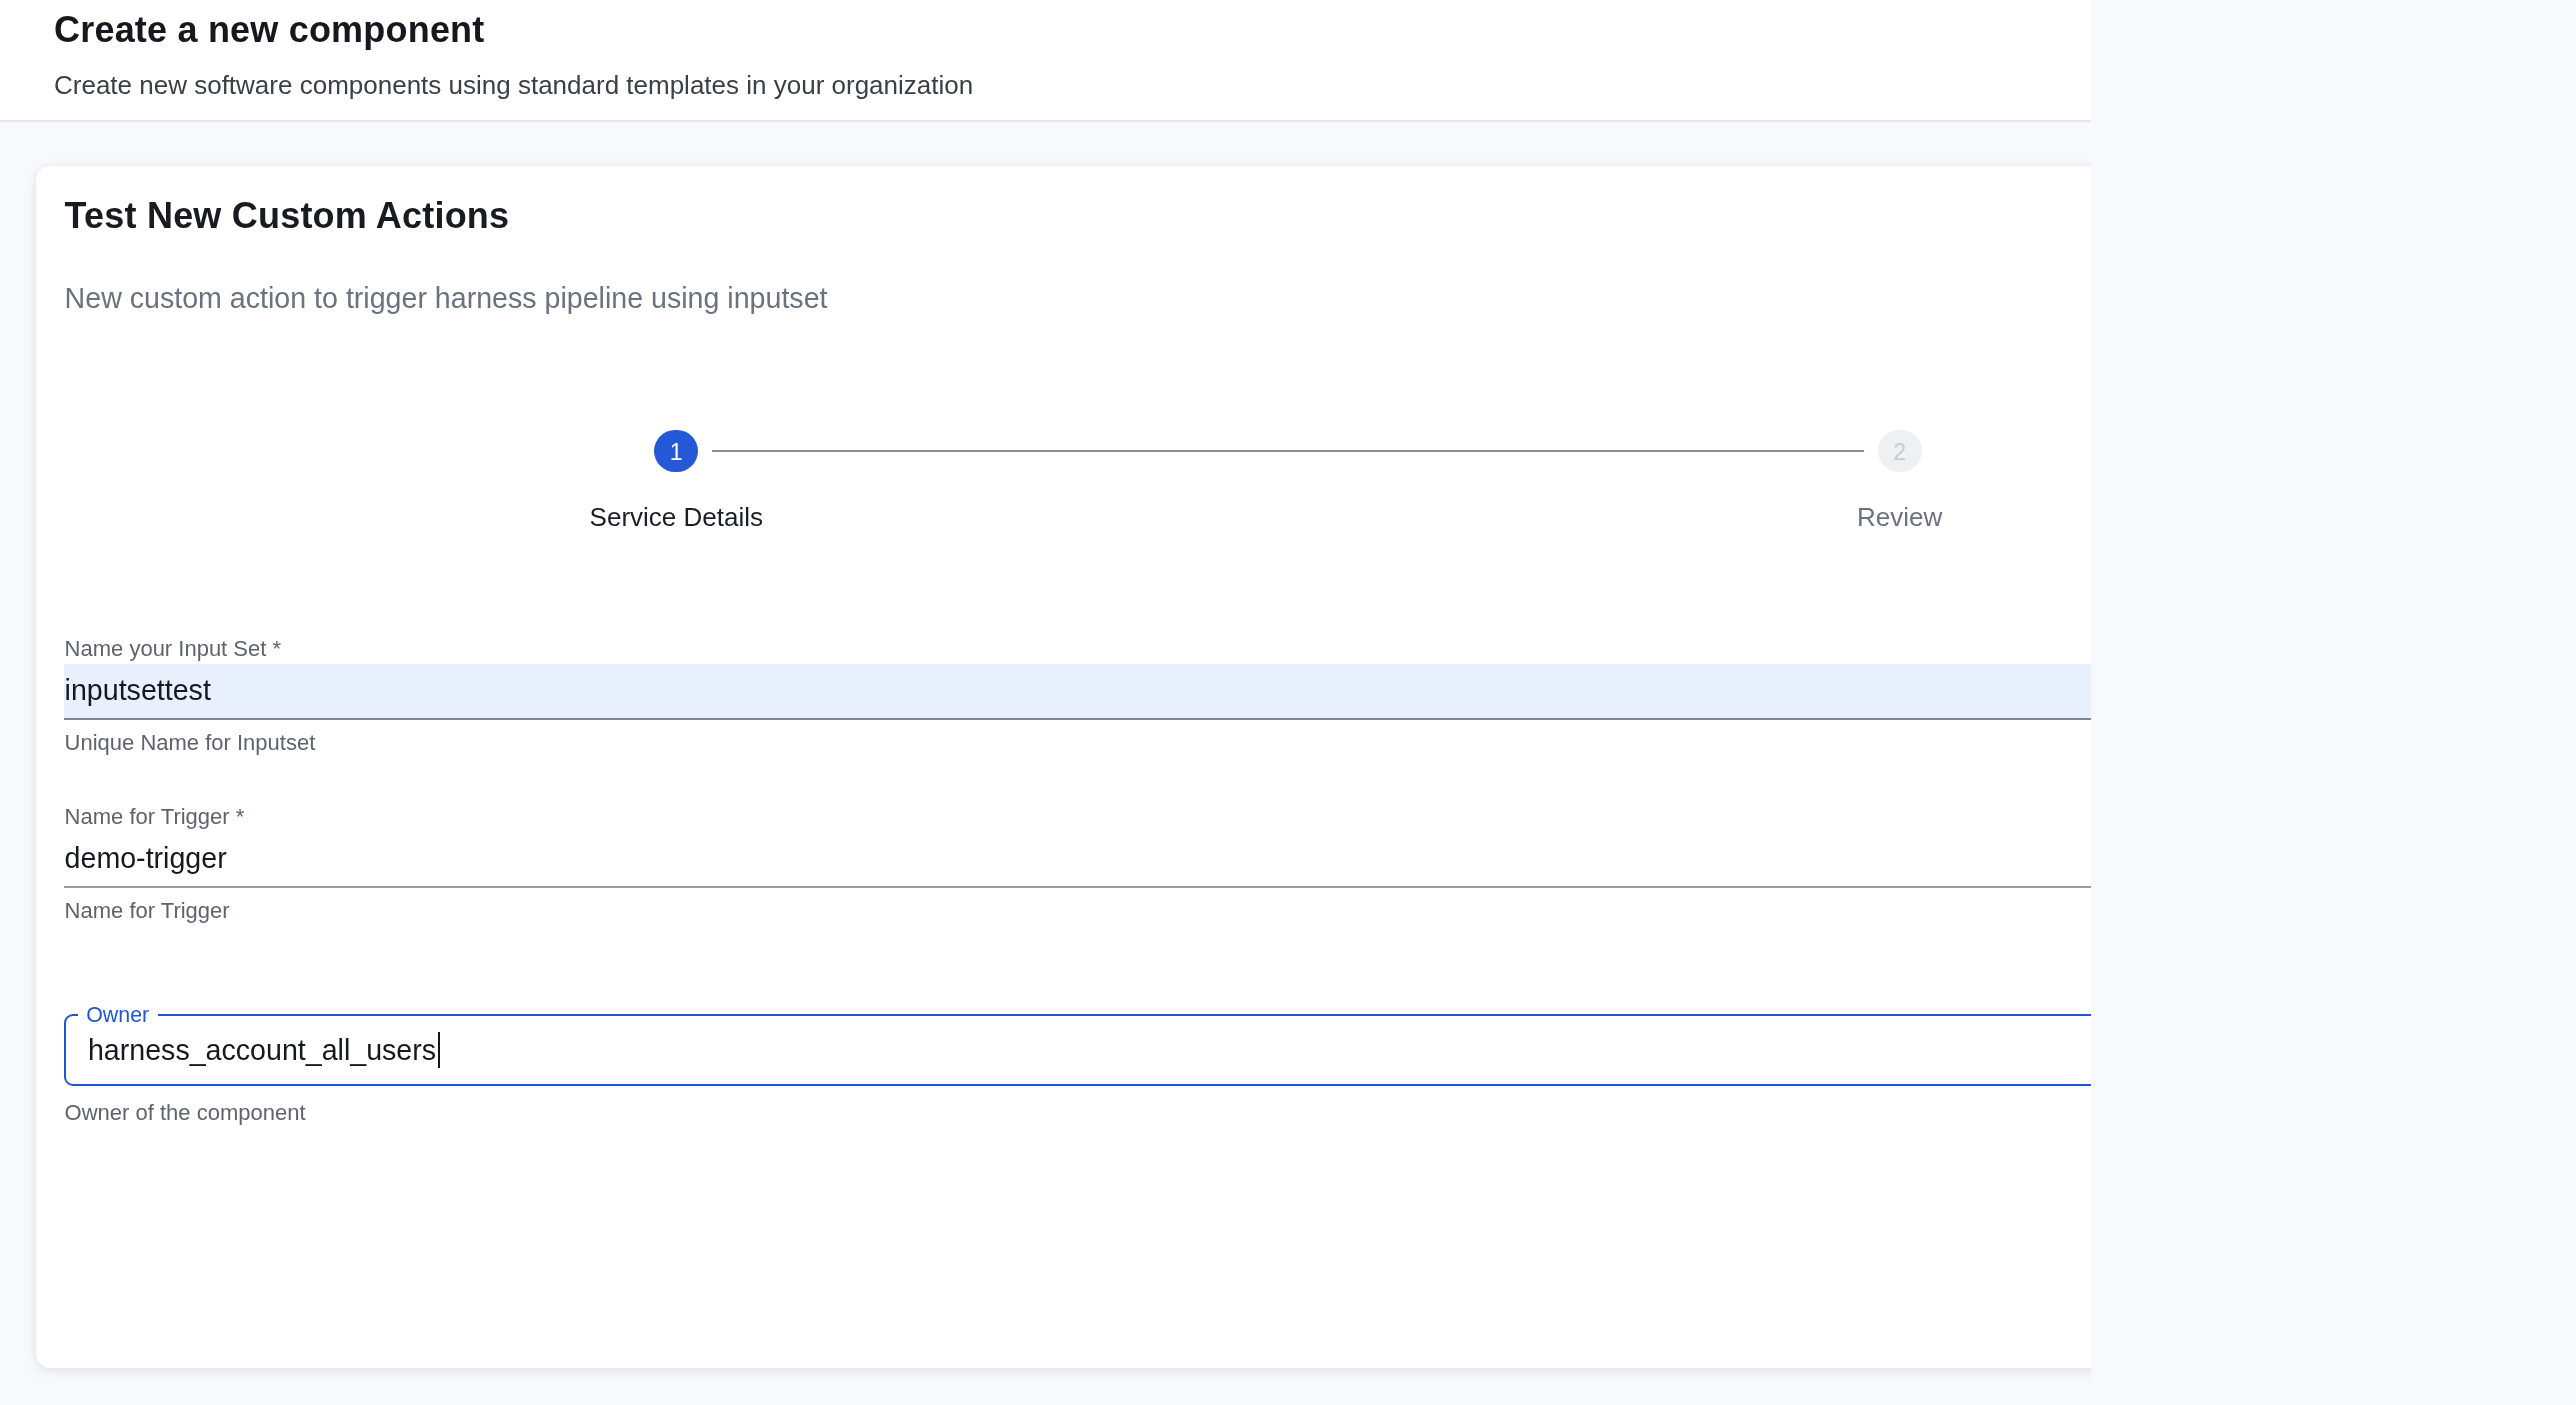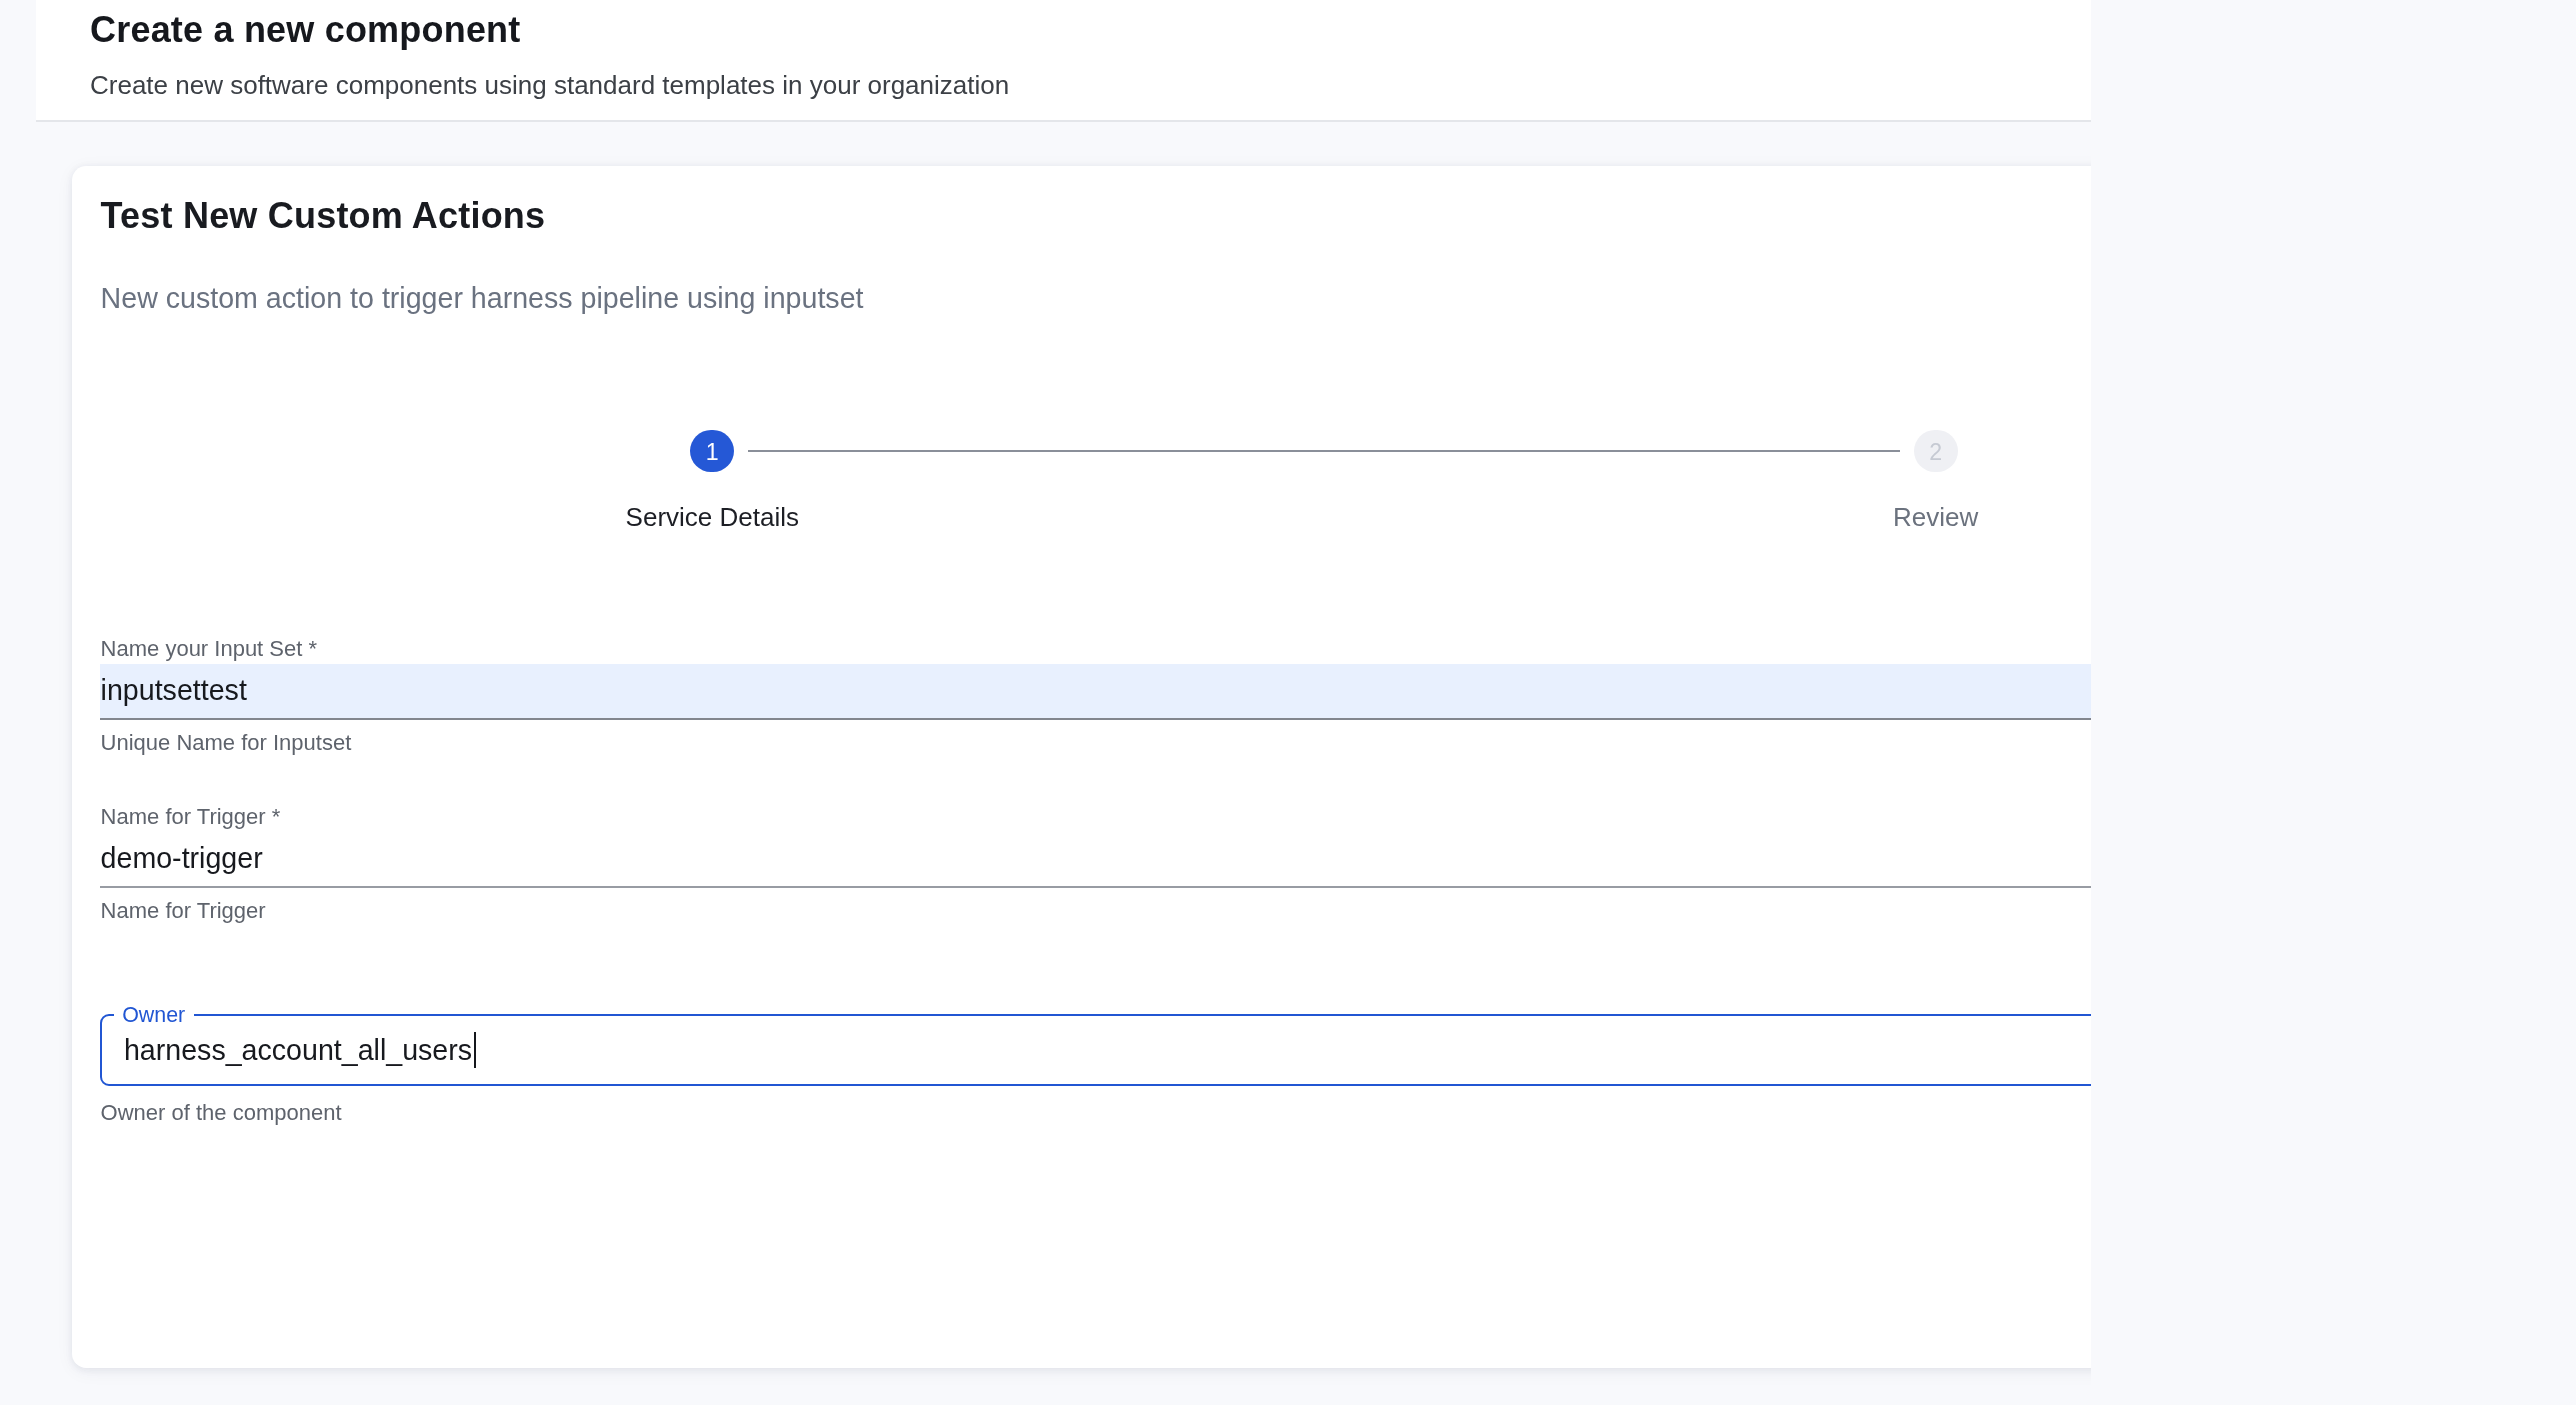--- a/index.html
+++ b/index.html
@@ -1,19 +1,19 @@
 <!DOCTYPE html>
 <html style="font-size:14.3px"><head>
 <meta charset="utf-8">
 <style>
   * { box-sizing: border-box; margin: 0; padding: 0; }
   html, body { margin: 0; padding: 0; background: #F8F9FC; }
   body { font-family: "Liberation Sans", "DejaVu Sans", sans-serif; }
 
-  .scale-outer { width: 2091px; height: 1406px; overflow: hidden; padding-left: 36px; }
+  .scale-outer { width: 2091px; height: 1406px; overflow: hidden; }
   .viewport {
     width: 1288px; height: 703px;
     transform: scale(2); transform-origin: 0 0;
     background: #F8F9FC;
     position: relative;
   }
 
   
   .page-header {
     height: 61px; background: #FFFFFF;

